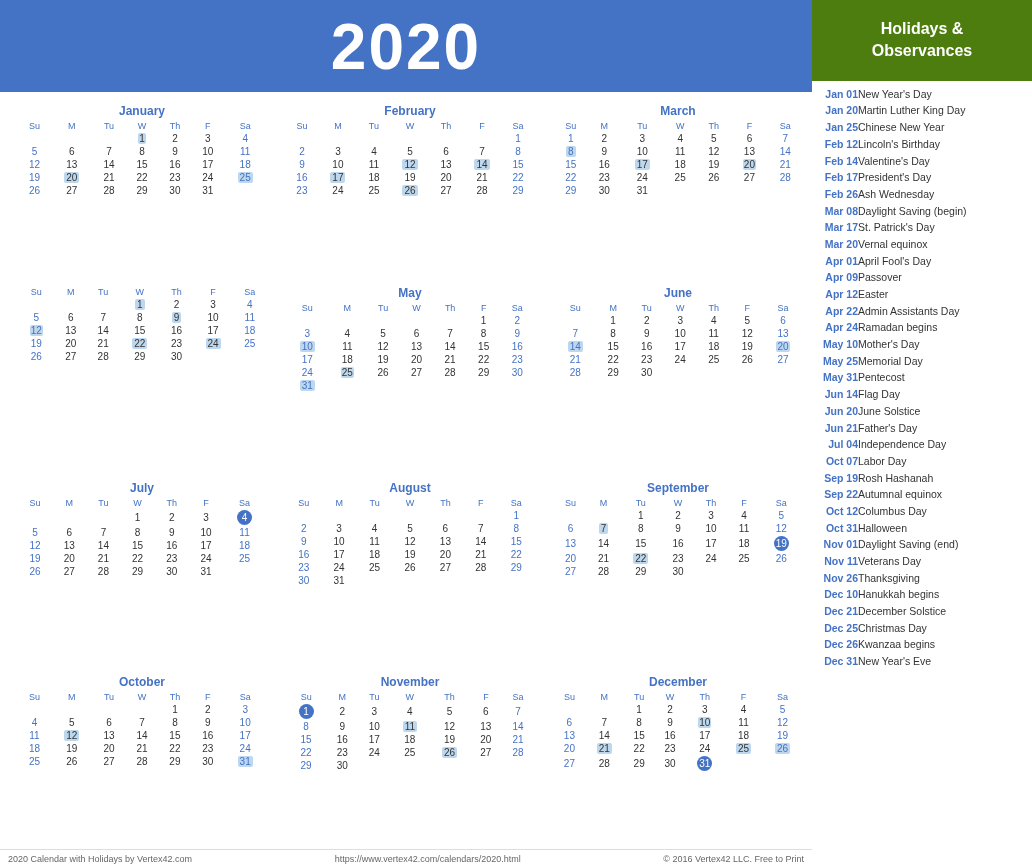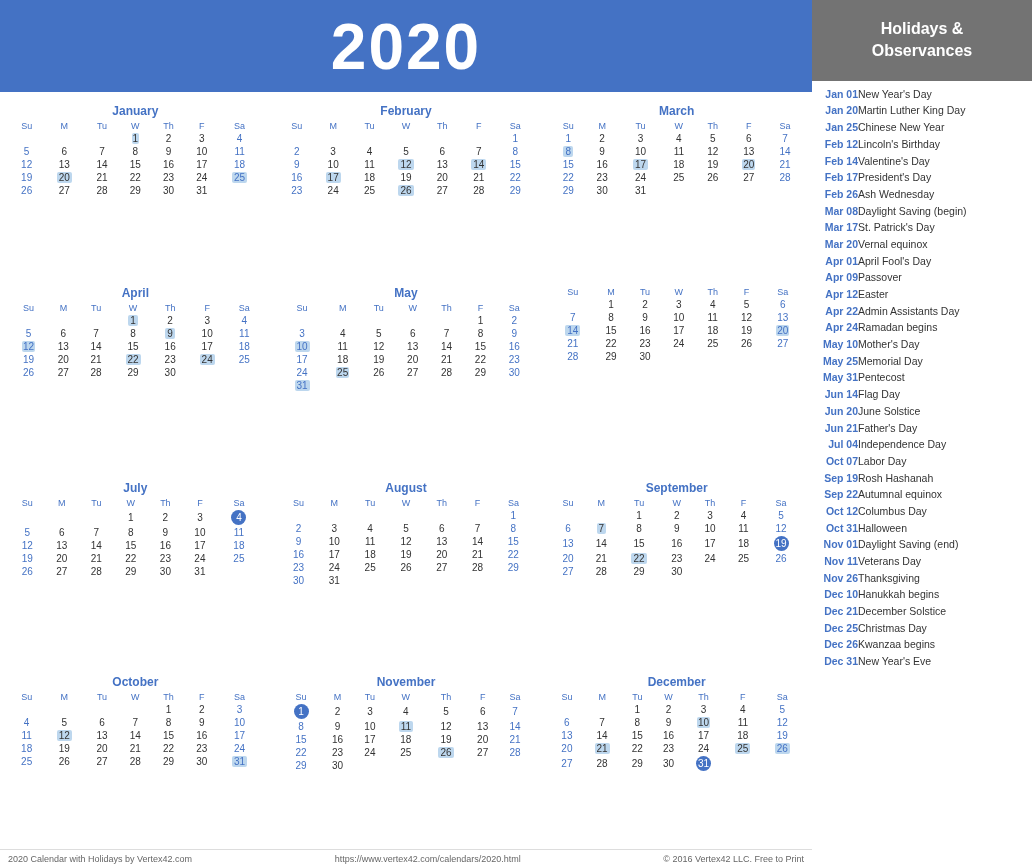--- a/index.html
+++ b/index.html
@@ -32,21 +32,21 @@
       font-size: 64px;
       font-weight: bold;
       padding: 10px 0 8px 0;
       letter-spacing: 2px;
     }
 
     .months-grid {
       display: grid;
       grid-template-columns: repeat(3, 1fr);
       gap: 8px;
-      padding: 8px 4px 0 4px;
+      padding: 8px 4px 0 12px;
       flex: 1;
     }
 
     .month-block {
       padding: 4px 6px;
     }
 
     .month-name {
       text-align: center;
       font-weight: bold;
@@ -80,21 +80,21 @@
     .month-table td.saturday { color: #4472c4; }
 
     
     .holidays-panel {
       width: 220px;
       display: flex;
       flex-direction: column;
     }
 
     .holidays-header {
-      background: #737373;
+      background: #4d7c0f;
       color: white;
       text-align: center;
       font-size: 16px;
       font-weight: bold;
       padding: 18px 10px;
       line-height: 1.4;
     }
 
     .holidays-list {
       padding: 6px 8px;
@@ -339,21 +339,20 @@
                 <td>31</td>
                 <td></td>
                 <td></td>
                 <td></td>
                 <td class="saturday"></td>
               </tr>
             </tbody>
           </table>
         </div>
         <div class="month-block">
-          <div class="month-name">April</div>
           <table class="month-table">
             <thead>
               <tr>
                 <th>Su</th>
                 <th>M</th>
                 <th>Tu</th>
                 <th>W</th>
                 <th>Th</th>
                 <th>F</th>
                 <th>Sa</th>
@@ -474,20 +473,21 @@
                 <td></td>
                 <td></td>
                 <td></td>
                 <td></td>
                 <td class="saturday"></td>
               </tr>
             </tbody>
           </table>
         </div>
         <div class="month-block">
+          <div class="month-name">June</div>
           <table class="month-table">
             <thead>
               <tr>
                 <th>Su</th>
                 <th>M</th>
                 <th>Tu</th>
                 <th>W</th>
                 <th>Th</th>
                 <th>F</th>
                 <th>Sa</th>

